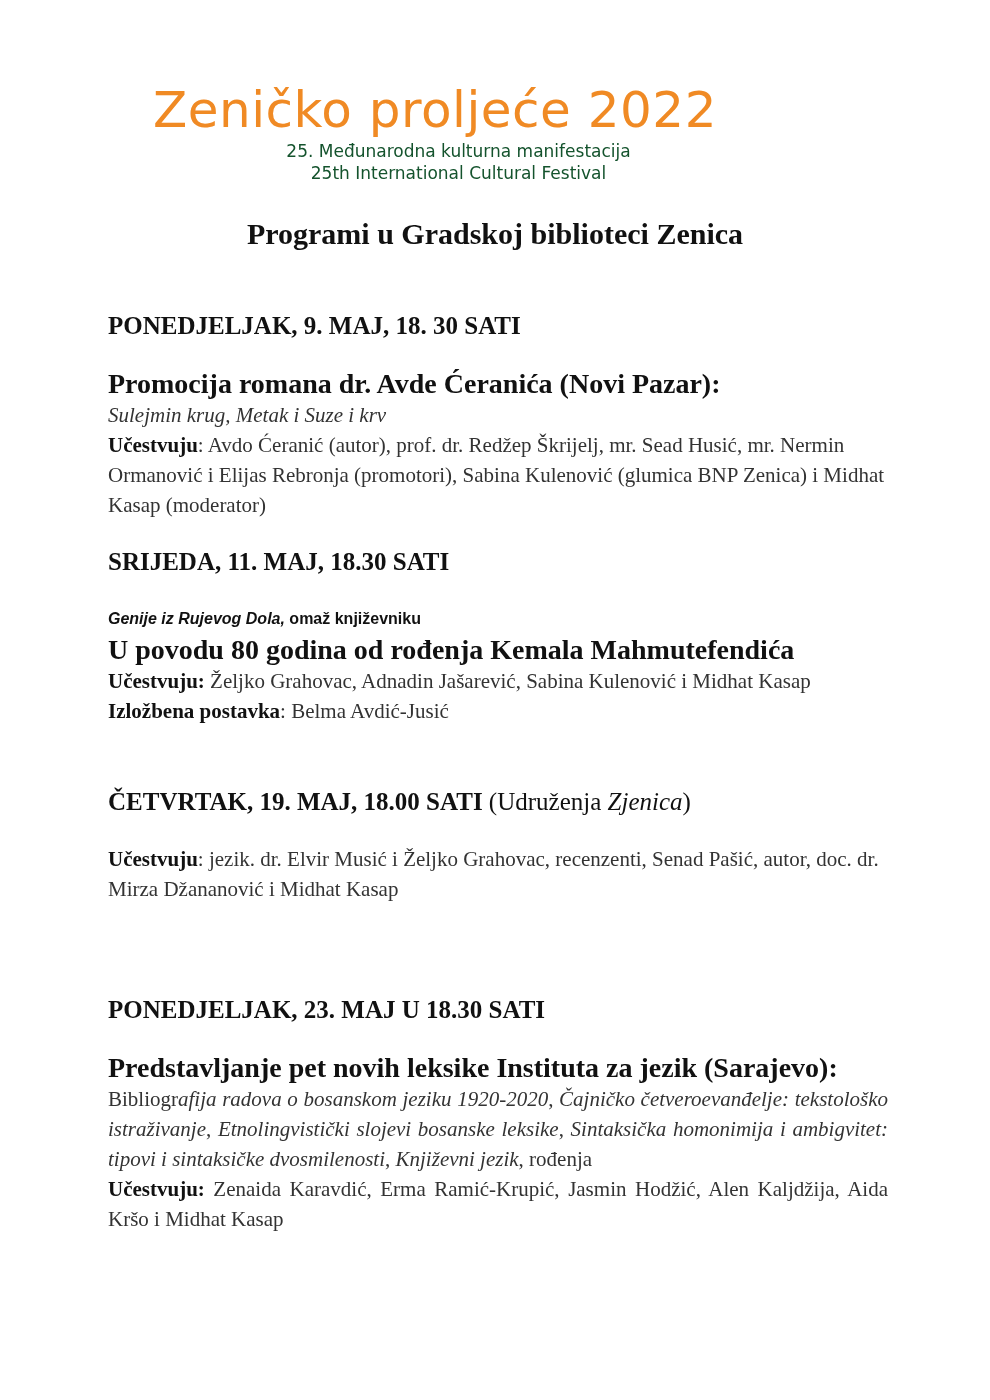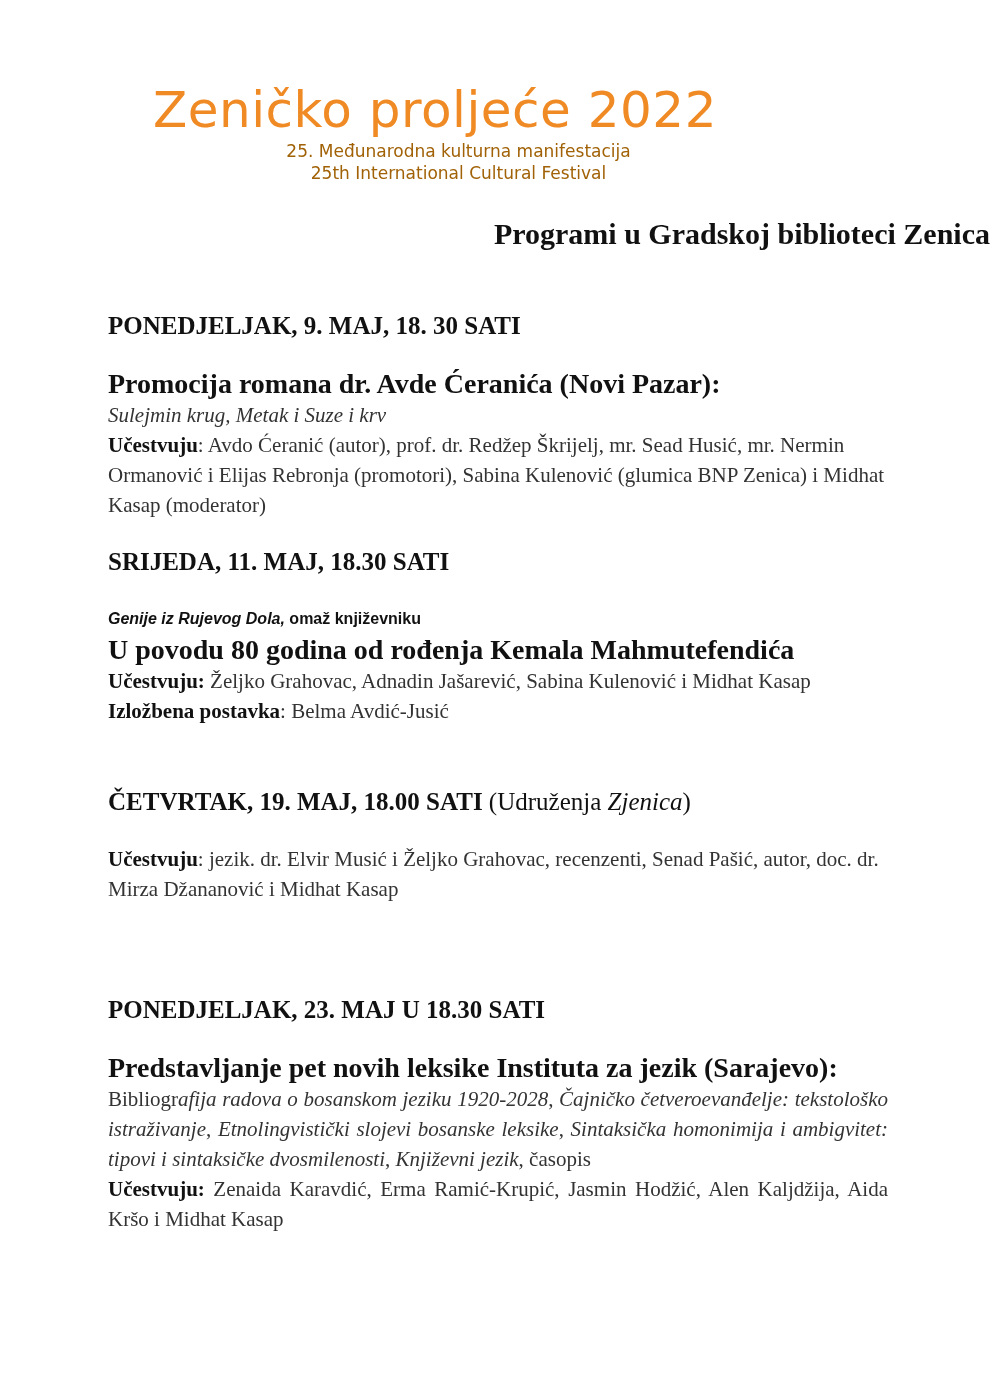--- a/index.html
+++ b/index.html
@@ -1,20 +1,20 @@
 <!DOCTYPE html>
 <html><head>
   <meta charset="utf-8">
   <style>
     html, body { margin: 0; padding: 0; background: #ffffff; }
     body { width: 990px; height: 1400px; position: relative; overflow: hidden; color: #111; }
     .logo { position: absolute; top: 80px; left: 0; width: 870px; text-align: center; }
     .logo-title { font-family: "DejaVu Sans", sans-serif; color: #F08A24; font-size: 50px; line-height: 60px; letter-spacing: 0.5px; }
-    .logo-sub { font-family: "DejaVu Sans", sans-serif; color: #a16207; font-size: 17px; line-height: 22px; margin-left: 47px; }
-    .doc-title { position: absolute; top: 214px; left: 0; width: 990px; text-align: right;
+    .logo-sub { font-family: "DejaVu Sans", sans-serif; color: #14532d; font-size: 17px; line-height: 22px; margin-left: 47px; }
+    .doc-title { position: absolute; top: 214px; left: 0; width: 990px; text-align: center;
       font-family: "Liberation Serif", serif; font-weight: bold; font-size: 30px; line-height: 40px; }
     .event { position: absolute; left: 108px; width: 780px; font-family: "Liberation Serif", serif; }
     .date { font-weight: bold; font-size: 25px; line-height: 32px; margin: 0; }
     .date .norm { font-weight: normal; text-align: right; }
     .headline { font-weight: bold; font-size: 28px; line-height: 32px; margin: 0; }
     .headline-sans { font-family: "Liberation Sans", sans-serif; font-weight: bold; font-size: 16px; line-height: 30px; margin: 0; }
     .body { font-size: 21px; line-height: 30px; color: #333; margin: 0; }
     .body b { color: #111; }
     .just { text-align: justify; }
     .gap { height: 26px; }
@@ -50,15 +50,15 @@
 <div class="event" style="top:786px;">
   <p class="date"><span>ČETVRTAK, 19. MAJ, 18.00 SATI</span><span class="norm"> (Udruženja </span><i class="norm">Zjenica</i><span class="norm">)</span></p>
   <div class="gap"></div>
   <p class="body"><b>Učestvuju</b><span>: jezik. dr. Elvir Musić i Željko Grahovac, recenzenti, Senad Pašić, autor, doc. dr. Mirza Džananović i Midhat Kasap</span></p>
 </div>
 
 <div class="event" style="top:994px;">
   <p class="date">PONEDJELJAK, 23. MAJ U 18.30 SATI</p>
   <div class="gap"></div>
   <p class="headline">Predstavljanje pet novih leksike Instituta za jezik (Sarajevo):</p>
-  <p class="body just"><span>Bibliogr</span><i>afija radova o bosanskom jeziku 1920-2028</i><span>, </span><i>Čajničko četveroevanđelje: tekstološko istraživanje</i><span>,  </span><i>Etnolingvistički slojevi bosanske leksike</i><span>, </span><i>Sintaksička homonimija i ambigvitet: tipovi i sintaksičke dvosmilenosti</i><span>,  </span><i>Književni jezik</i><span>, časopis</span></p>
+  <p class="body just"><span>Bibliogr</span><i>afija radova o bosanskom jeziku 1920-2020</i><span>, </span><i>Čajničko četveroevanđelje: tekstološko istraživanje</i><span>,  </span><i>Etnolingvistički slojevi bosanske leksike</i><span>, </span><i>Sintaksička homonimija i ambigvitet: tipovi i sintaksičke dvosmilenosti</i><span>,  </span><i>Književni jezik</i><span>, rođenja</span></p>
   <p class="body just"><b>Učestvuju:</b><span> Zenaida Karavdić, Erma Ramić-Krupić, Jasmin Hodžić, Alen Kaljdžija, Aida Kršo i Midhat Kasap</span></p>
 </div>
 
 </body></html>

